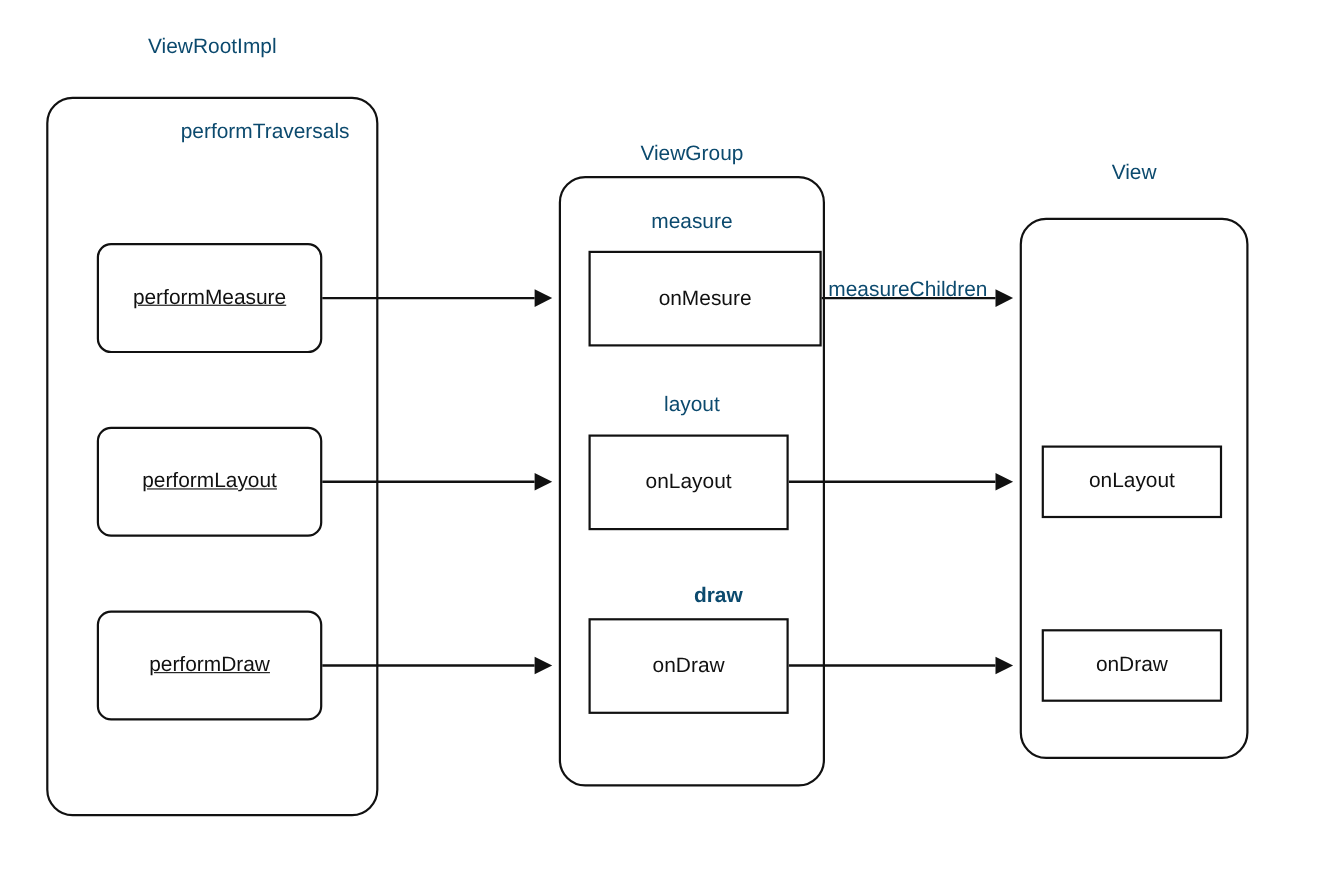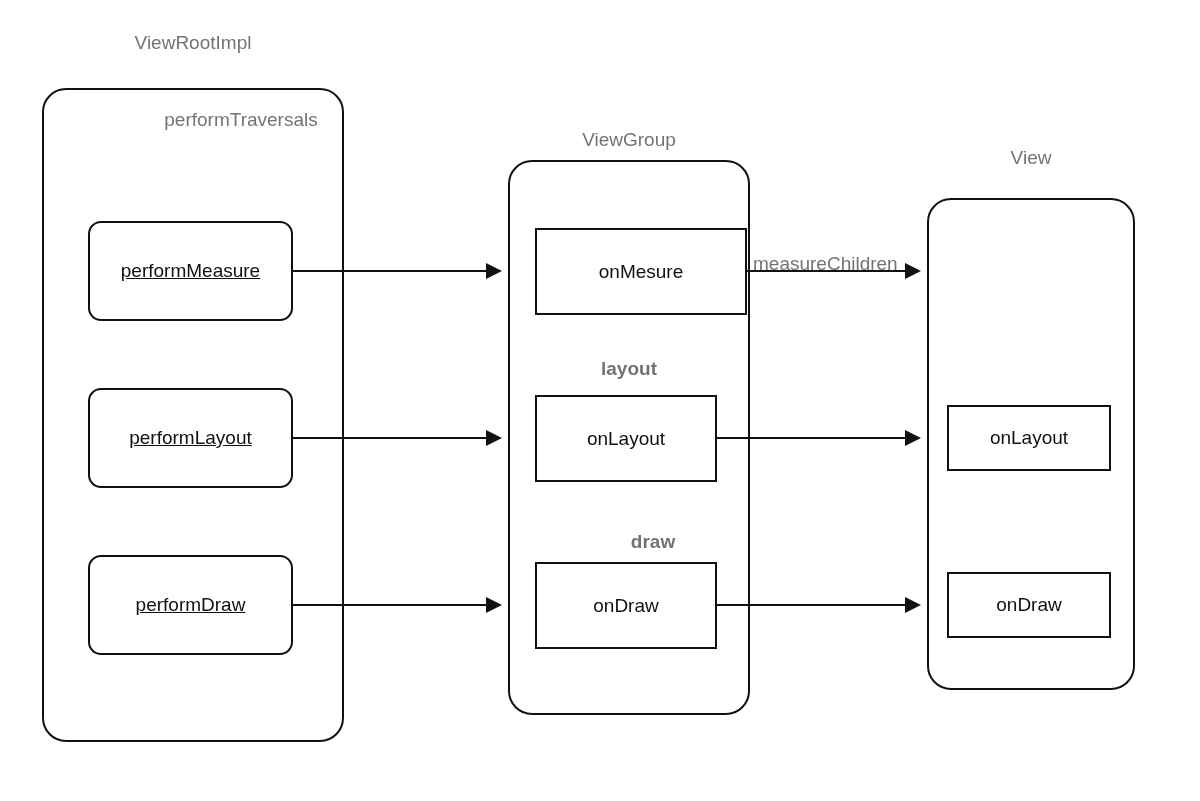--- a/index.html
+++ b/index.html
@@ -17,21 +17,21 @@
     width: 1200px;
     height: 801px;
     background: #ffffff;
     overflow: hidden;
   }
 
   
   .label {
     position: absolute;
     font-family: "Liberation Sans", sans-serif;
-    color: #737373;
+    color: #0c4a6e;
     white-space: nowrap;
     line-height: 1;
   }
   .panel-title {
     font-size: 19px;
     text-align: center;
   }
   .section-title {
     font-size: 19px;
     text-align: center;
@@ -135,24 +135,25 @@
   <div class="node rounded" style="left:88px; top:221px; width:205px; height:100px;">performMeasure</div>
 
   <div class="node rounded" style="left:88px; top:388px; width:205px; height:100px;">performLayout</div>
 
   <div class="node rounded" style="left:88px; top:555px; width:205px; height:100px;">performDraw</div>
 
   <div class="label panel-title" style="left:508px; top:110px; width:242px;margin-top:20px;">ViewGroup</div>
 
   <div class="panel" style="left:508px; top:160px; width:242px; height:555px;"></div>
 
+  <div class="label section-title" style="left:508px; top:192px; width:242px;">measure</div>
 
   <div class="node sharp" style="left:535px; top:228px; width:212px; height:87px;">onMesure</div>
 
-  <div class="label section-title" style="left:508px; top:359px; width:242px;font-weight:bold;">layout</div>
+  <div class="label section-title" style="left:508px; top:359px; width:242px;">layout</div>
 
   <div class="node sharp" style="left:535px; top:395px; width:182px; height:87px;">onLayout</div>
 
   <div class="label section-title" style="left:508px; top:532px; width:290px;font-weight:bold;">draw</div>
 
   <div class="node sharp" style="left:535px; top:562px; width:182px; height:87px;">onDraw</div>
 
   <div class="label edge-label" style="left:753px; top:234px;margin-top:20px;">measureChildren</div>
 
   <div class="label panel-title" style="left:927px; top:148px; width:208px;">View</div>

